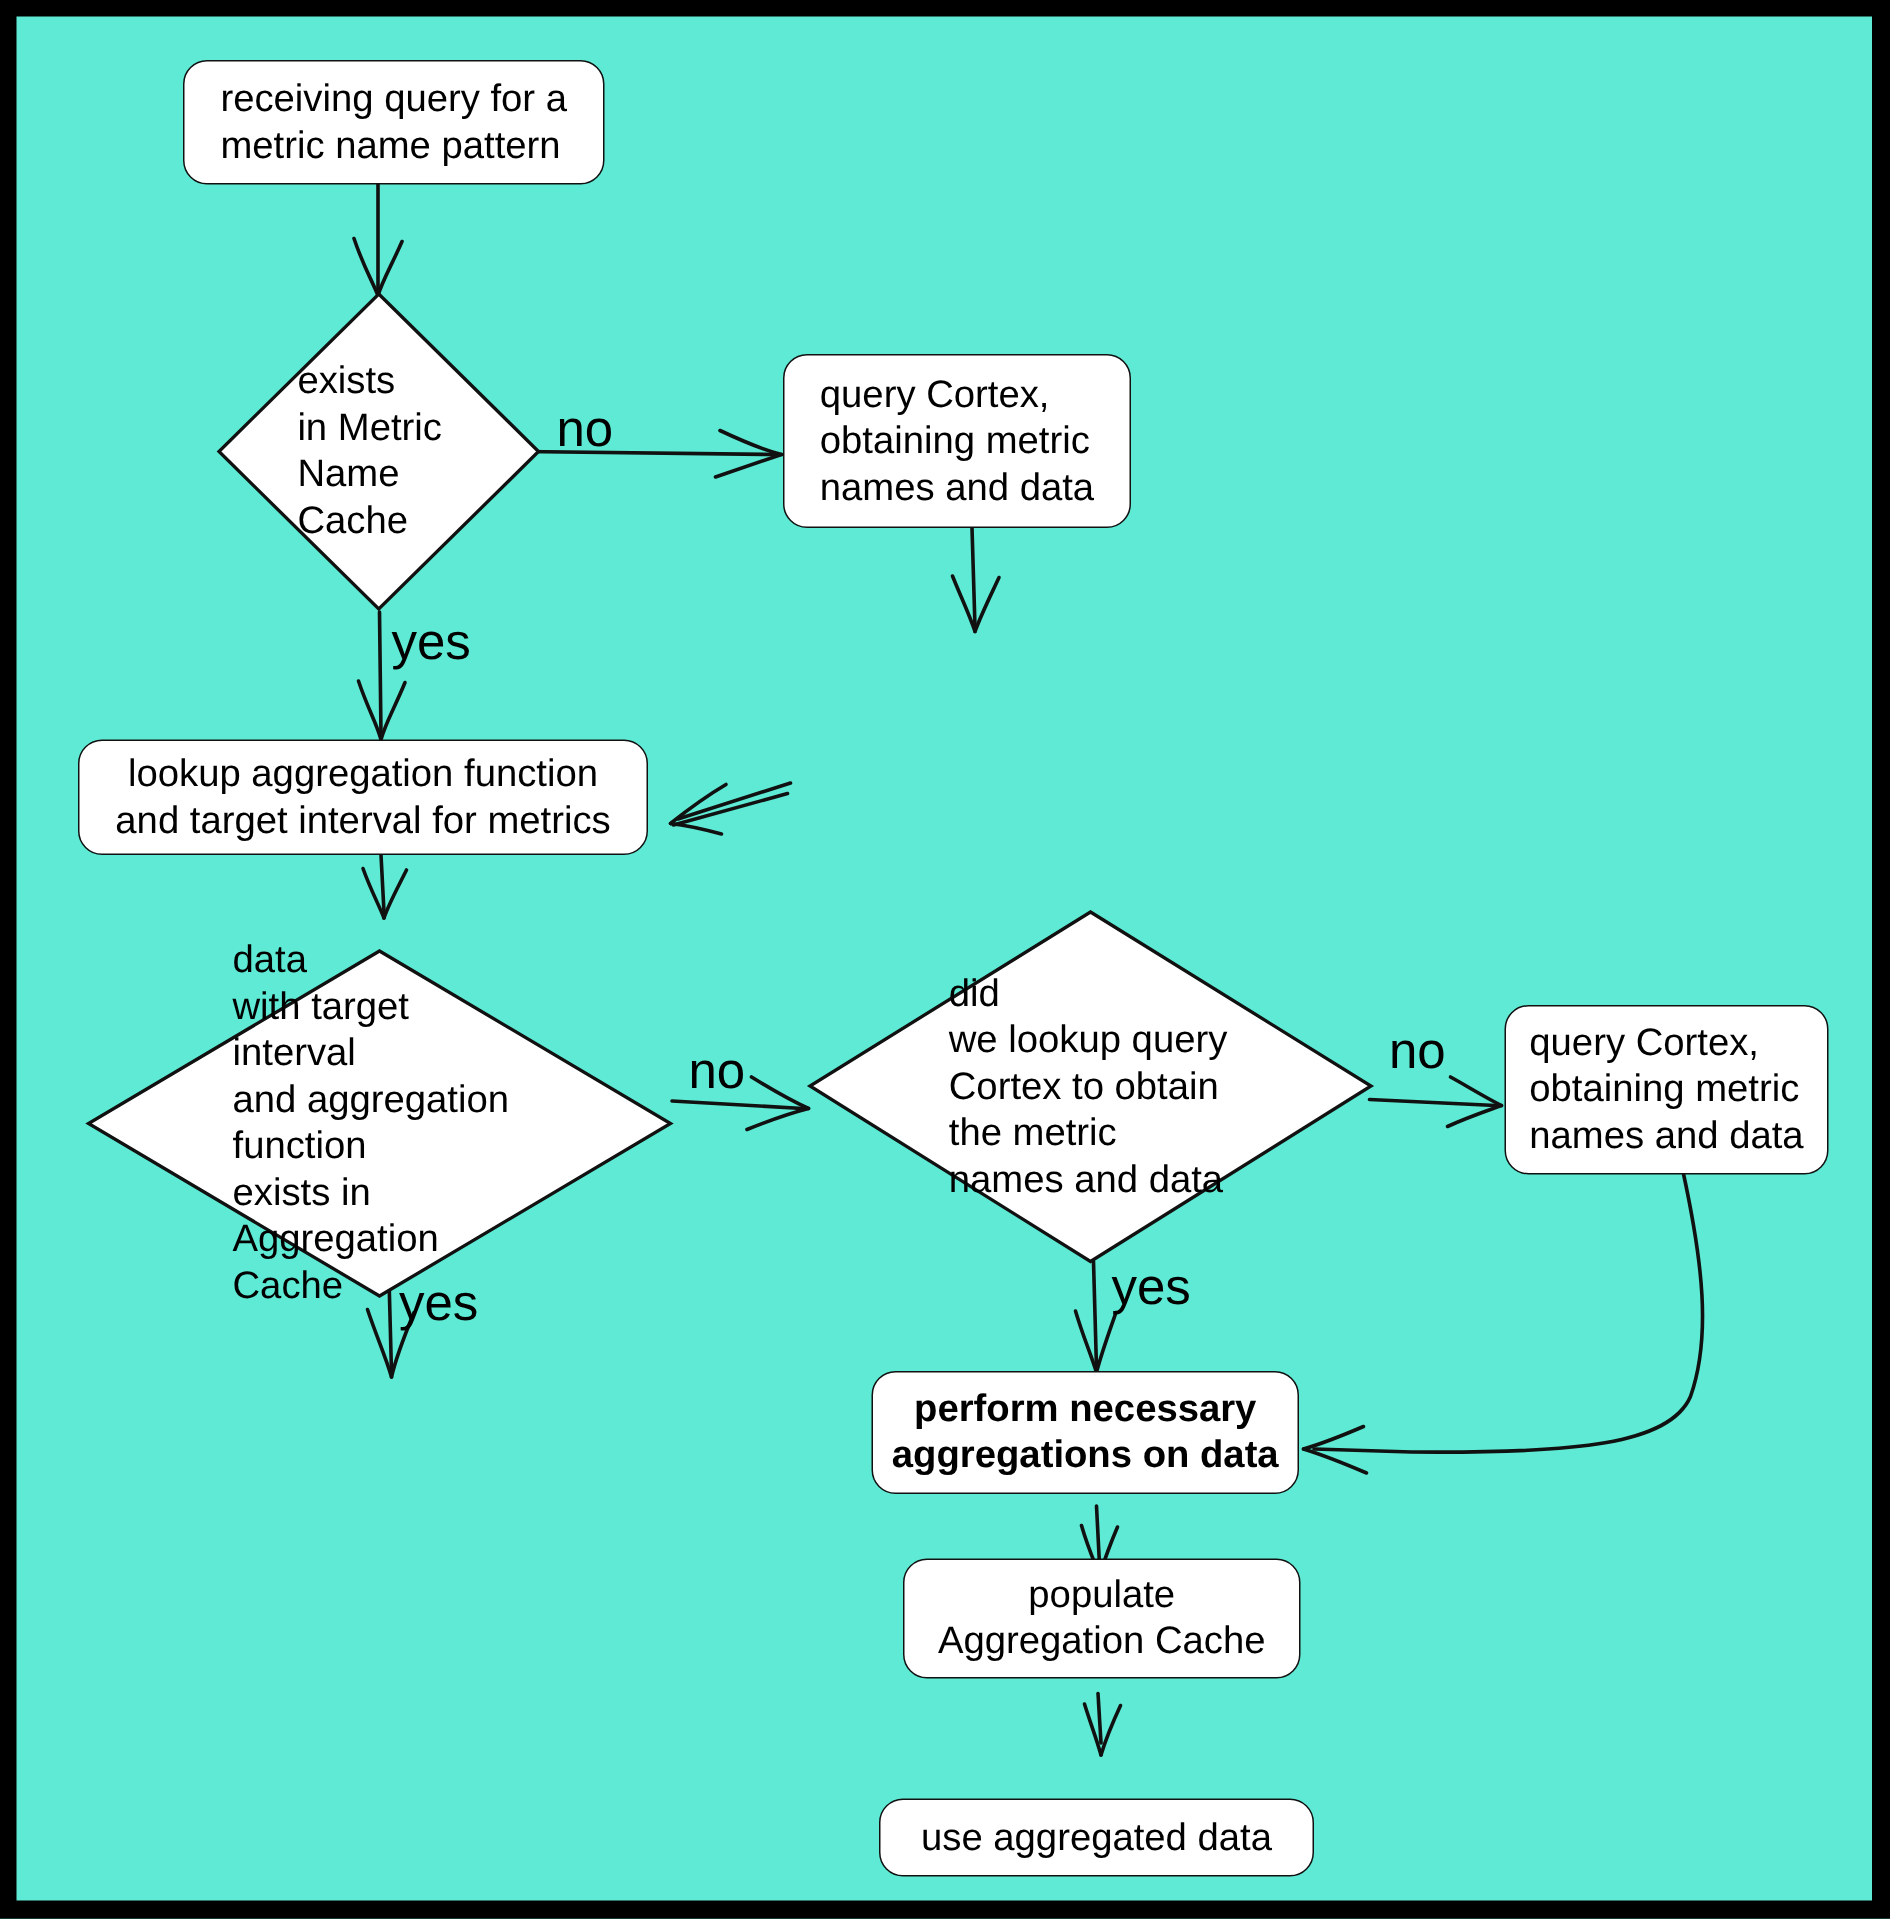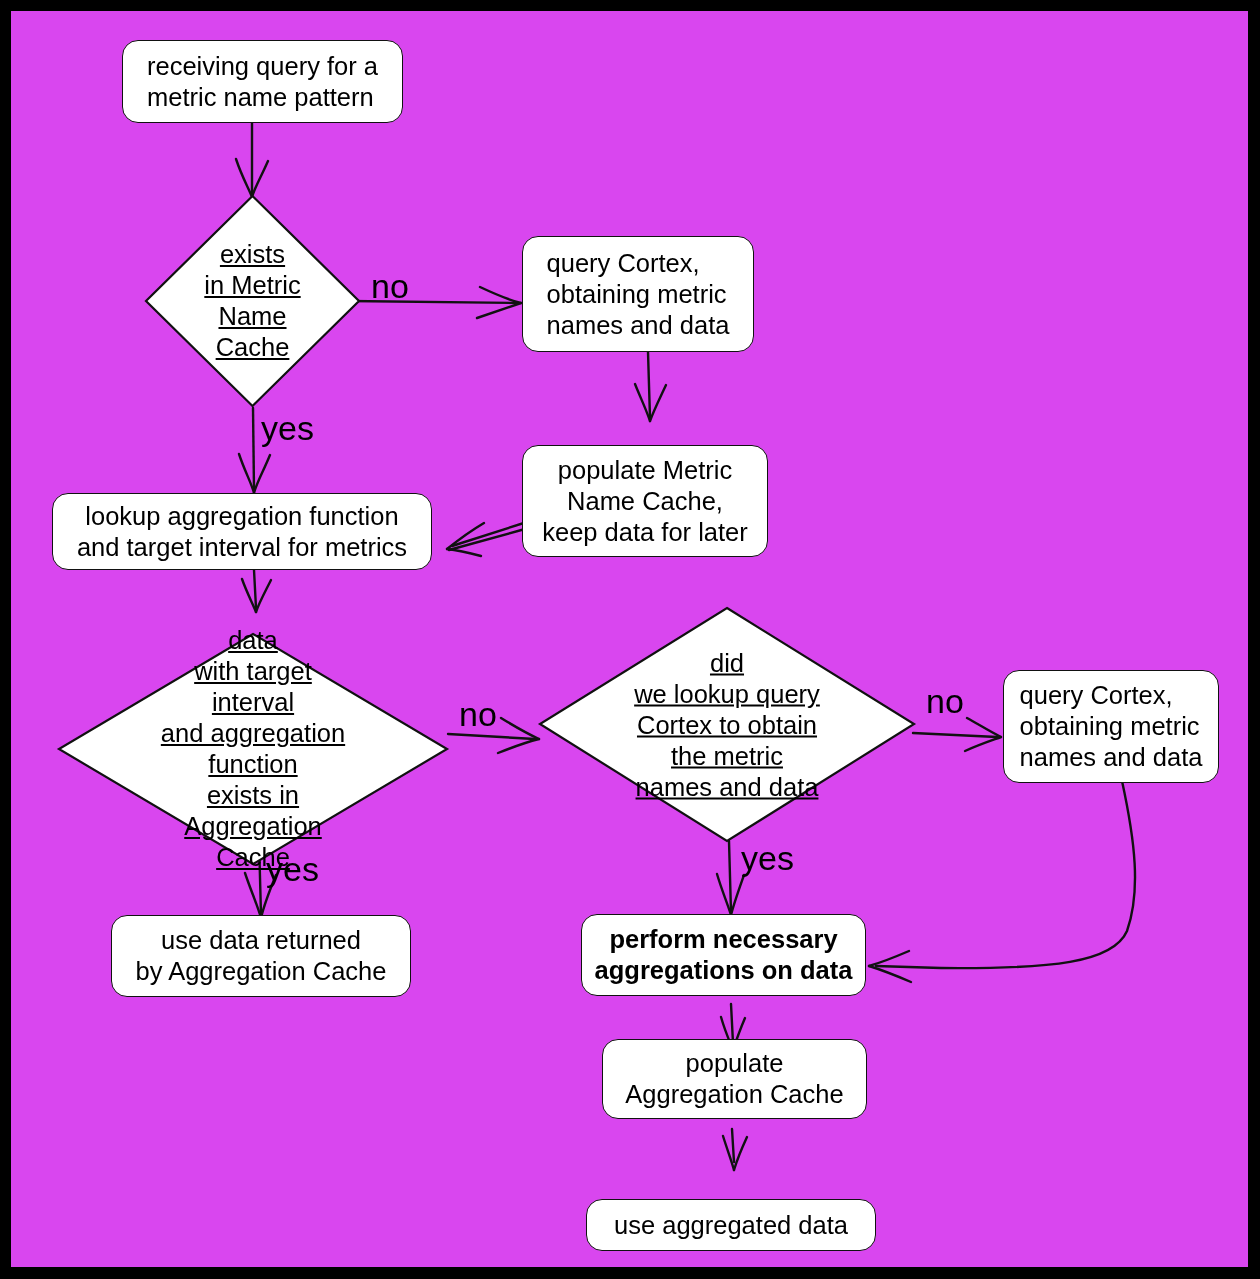--- a/index.html
+++ b/index.html
@@ -1,29 +1,29 @@
 <!DOCTYPE html>
 <html><head>
 <meta charset="utf-8">
 <style>
   html,body{margin:0;padding:0;background:#000;}
   body{width:1260px;height:1279px;font-family:"Liberation Sans",sans-serif;}
-  #frame{position:absolute;left:11px;top:11px;width:1237px;height:1256px;background:#d946ef;overflow:hidden;}
+  #frame{position:absolute;left:11px;top:11px;width:1237px;height:1256px;background:#5eead4;overflow:hidden;}
   #canvas{position:absolute;left:0;top:0;width:1237px;height:1256px;}
   svg.wires{position:absolute;left:0;top:0;width:1237px;height:1256px;pointer-events:none;}
   .node{position:absolute;box-sizing:border-box;}
   .rbox{border:1.6px solid #111;border-radius:16px;background:#fff;
         display:flex;align-items:center;justify-content:center;}
   .rbox .txt{font-size:25.5px;line-height:31px;color:#000;white-space:pre-line;padding:0 10px;}
   .ctr .txt{text-align:center;}
   .lft .txt{text-align:left;}
   .diamond{position:absolute;}
   .diamond svg{position:absolute;left:0;top:0;overflow:visible;}
   .dlabel{position:absolute;left:50%;top:50%;transform:translate(-50%,-50%);
-          font-size:25.5px;line-height:31px;text-align:center;white-space:pre-line;color:#000;text-decoration:underline;}
+          font-size:25.5px;line-height:31px;white-space:pre-line;color:#000;}
   .edgelabel{position:absolute;font-size:34px;line-height:26px;color:#000;white-space:nowrap;}
 </style>
 </head>
 <body>
 
 <div id="frame">
   <div id="canvas">
 
     <svg class="wires" viewBox="0 0 1237 1256">
       <g fill="none" stroke="#111" stroke-width="2.4" stroke-linecap="round" stroke-linejoin="round">
@@ -96,25 +96,20 @@
 in Metric Name
 Cache</div>
     </div>
 
     <div class="node rbox lft" style="left:511px;top:225px;width:232px;height:116px;">
       <span class="txt">query Cortex,
 obtaining metric
 names and data</span>
     </div>
 
-    <div class="node rbox ctr" style="left:511px;top:434px;width:246px;height:112px;">
-      <span class="txt">populate Metric
-Name Cache,
-keep data for later</span>
-    </div>
 
     <div class="node rbox ctr" style="left:41px;top:482px;width:380px;height:77px;">
       <span class="txt">lookup aggregation function
 and target interval for metrics</span>
     </div>
 
     <div class="diamond" style="left:46px;top:621px;width:392px;height:234px;">
       <svg width="392" height="234" viewBox="0 0 392 234">
         <polygon points="196,2 390,117 196,232 2,117" fill="#fff" stroke="#111" stroke-width="2.2"></polygon>
       </svg>
@@ -134,24 +129,20 @@
 Cortex to obtain the metric
 names and data</div>
     </div>
 
     <div class="node rbox lft" style="left:992px;top:659px;width:216px;height:113px;">
       <span class="txt">query Cortex,
 obtaining metric
 names and data</span>
     </div>
 
-    <div class="node rbox ctr" style="left:100px;top:904px;width:300px;height:82px;">
-      <span class="txt">use data returned
-by Aggregation Cache</span>
-    </div>
 
     <div class="node rbox ctr" style="left:570px;top:903px;width:285px;height:82px;font-weight:bold;">
       <span class="txt">perform necessary
 aggregations on data</span>
     </div>
 
     <div class="node rbox ctr" style="left:591px;top:1028px;width:265px;height:80px;align-items:center;">
       <span class="txt">populate
 Aggregation Cache</span>
     </div>

